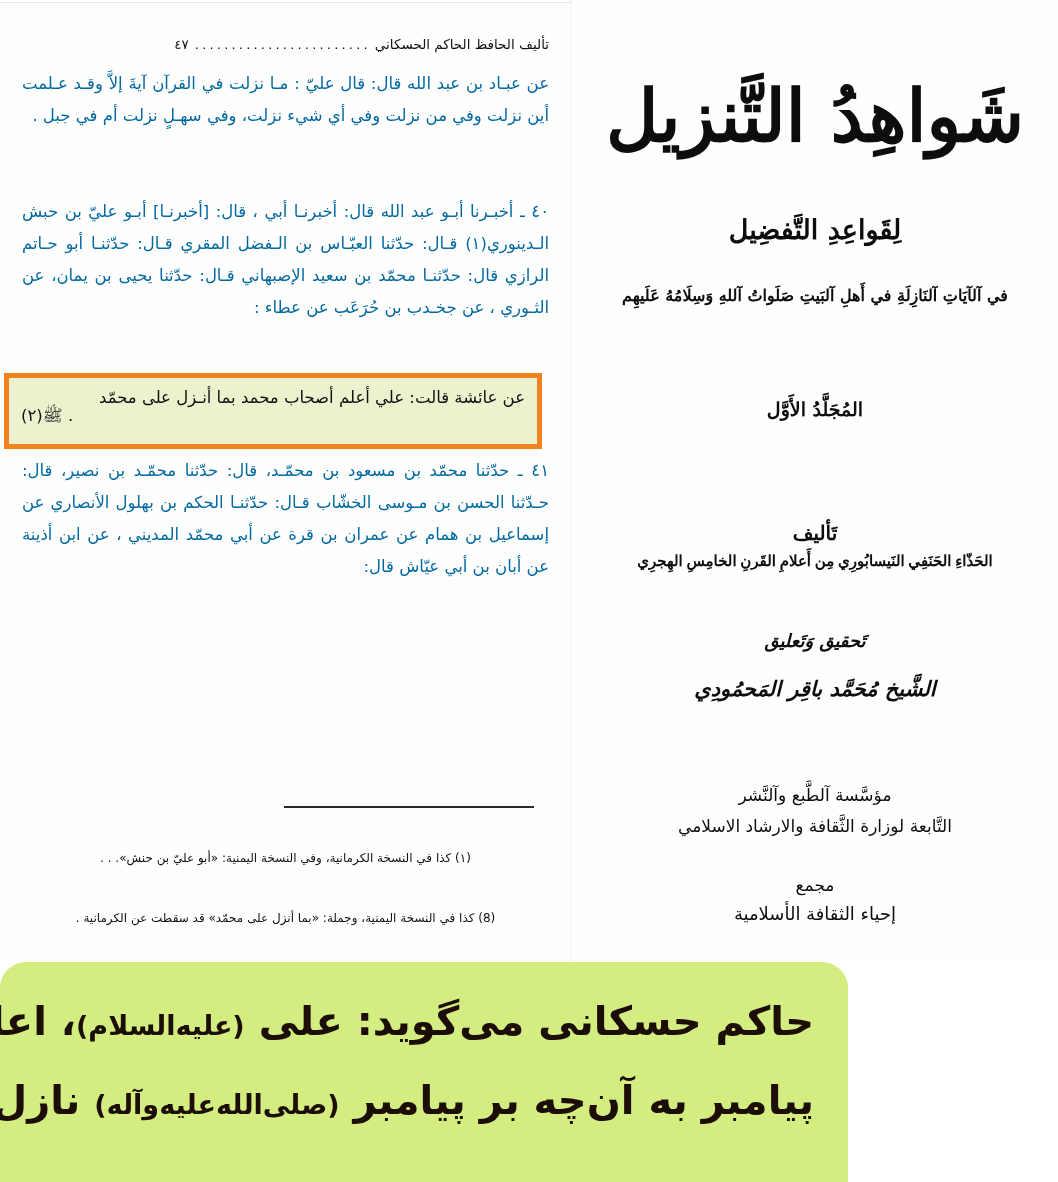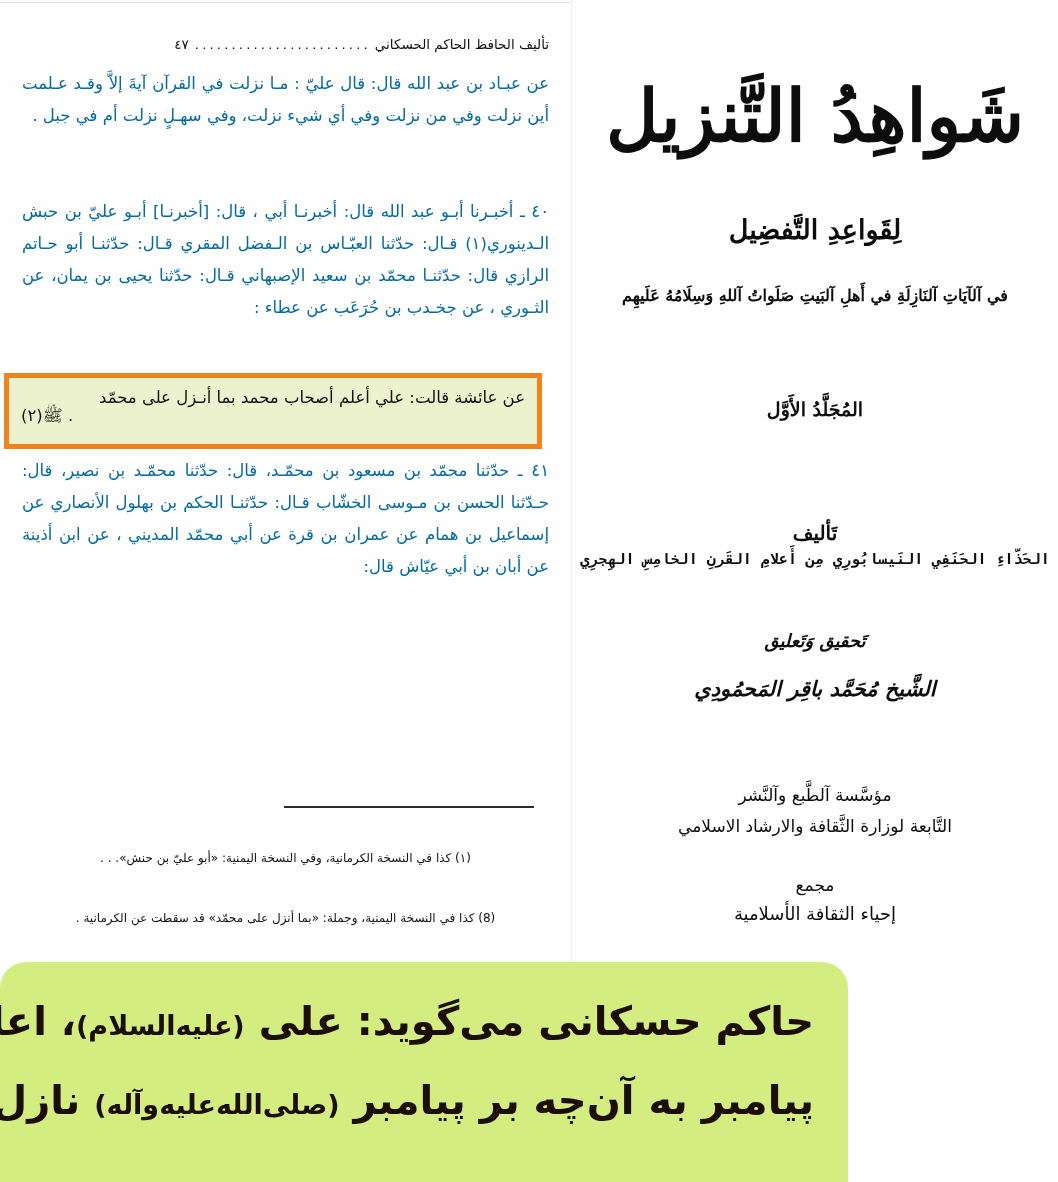--- a/index.html
+++ b/index.html
@@ -201,21 +201,21 @@
   .tp-author1 {
     top: 508px;
     font-family: "DejaVu Serif", "Liberation Serif", serif;
     font-size: 15px;
     line-height: 24px;
     font-weight: 700;
     letter-spacing: -0.3px;
   }
   .tp-author2 {
     top: 533px;
-    font-family: Liberation Mono, monospace;
+    font-family: Liberation Serif, serif;
     font-size: 15px;
     line-height: 24px;
     font-weight: 700;
     letter-spacing: -0.3px;
   }
   .tp-editlabel {
     top: 612px;
     font-family: "DejaVu Serif", "Liberation Serif", serif;
     font-size: 18px;
     line-height: 26px;

